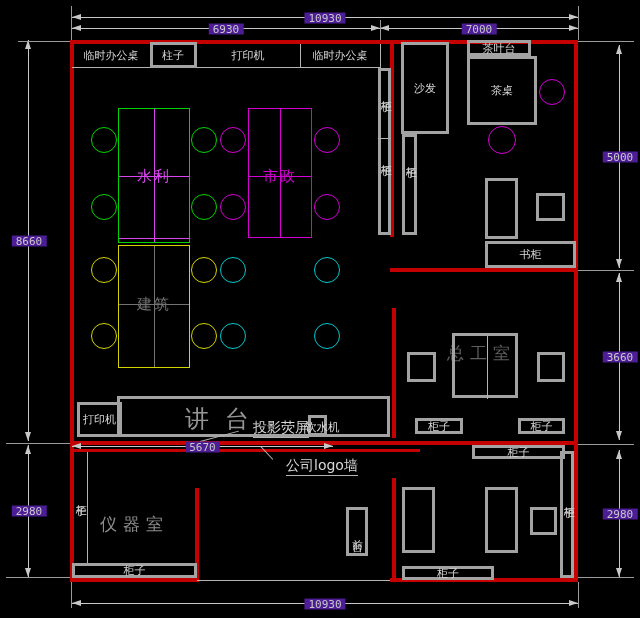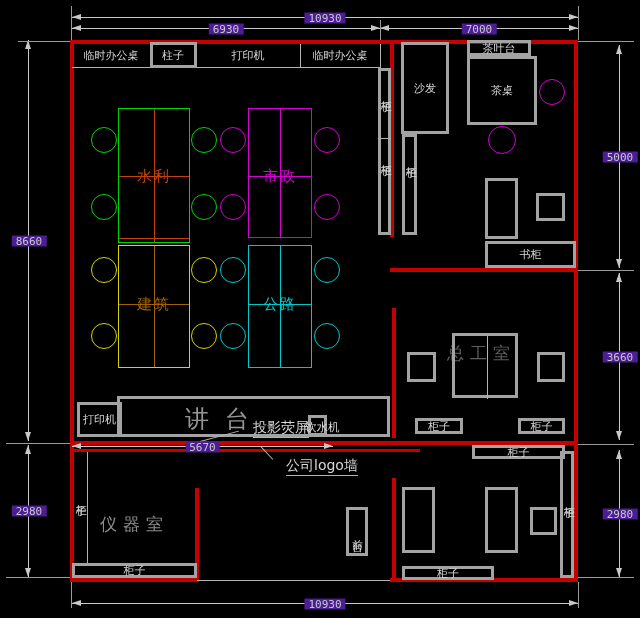--- a/index.html
+++ b/index.html
@@ -15,23 +15,23 @@
   
   .lbl{position:absolute;color:#d9d9d9;font-size:11px;line-height:1.2;white-space:nowrap;}
   .lbl-c{transform:translate(-50%,-50%);}
   .vtext{writing-mode:vertical-rl;text-orientation:upright;letter-spacing:1px;}
   
   .room-name{position:absolute;color:#5f5f5f;font-size:17px;letter-spacing:6px;white-space:nowrap;}
   .room-name.bright{color:#8c8c8c;}
   .podium-name{position:absolute;color:#969696;font-size:24px;letter-spacing:16px;white-space:nowrap;}
   
   .tgroup{position:absolute;border:1px solid;box-sizing:border-box;background:transparent;}
-  .t-green{border-color:#00d400;color:#c2410c;}
+  .t-green{border-color:#00d400;color:#d946ef;}
   .t-magenta{border-color:#d400d4;color:#d400d4;}
-  .t-yellow{border-color:#d4d400;color:#a16207;}
+  .t-yellow{border-color:#d4d400;color:#737373;}
   .t-cyan{border-color:#00c8c8;color:#00c8c8;}
   .tline-v{position:absolute;left:50%;top:0;bottom:0;width:1px;background:currentColor;}
   .tline-h{position:absolute;left:0;right:0;height:1px;background:currentColor;}
   .tlabel{position:absolute;left:50%;transform:translate(-50%,-50%);font-size:15px;
           letter-spacing:2px;white-space:nowrap;}
   .chair{position:absolute;border:1px solid;border-radius:50%;box-sizing:border-box;background:transparent;}
   .c-green{border-color:#00d400;} .c-magenta{border-color:#d400d4;}
   .c-yellow{border-color:#d4d400;} .c-cyan{border-color:#00c8c8;}
   
   .dim-h{position:absolute;height:0;border-top:1px solid #c8c8c8;}
@@ -93,25 +93,20 @@
     <div class="tline-h" style="top:67px;"></div>
     <div class="tlabel" style="top:67px;">市政</div>
   </div>
 
   <div class="tgroup t-yellow" style="left:118px;top:245px;width:72px;height:123px;">
     <div class="tline-v"></div>
     <div class="tline-h" style="top:58px;"></div>
     <div class="tlabel" style="top:58px;">建筑</div>
   </div>
 
-  <div class="tgroup t-cyan" style="left:248px;top:245px;width:64px;height:123px;">
-    <div class="tline-v"></div>
-    <div class="tline-h" style="top:58px;"></div>
-    <div class="tlabel" style="top:58px;">公路</div>
-  </div>
 
   <div class="chair c-green" style="left:91px;top:127px;width:26px;height:26px;"></div>
   <div class="chair c-green" style="left:91px;top:194px;width:26px;height:26px;"></div>
   <div class="chair c-green" style="left:191px;top:127px;width:26px;height:26px;"></div>
   <div class="chair c-green" style="left:191px;top:194px;width:26px;height:26px;"></div>
   <div class="chair c-magenta" style="left:220px;top:127px;width:26px;height:26px;"></div>
   <div class="chair c-magenta" style="left:220px;top:194px;width:26px;height:26px;"></div>
   <div class="chair c-magenta" style="left:314px;top:127px;width:26px;height:26px;"></div>
   <div class="chair c-magenta" style="left:314px;top:194px;width:26px;height:26px;"></div>
   <div class="chair c-yellow" style="left:91px;top:257px;width:26px;height:26px;"></div>

